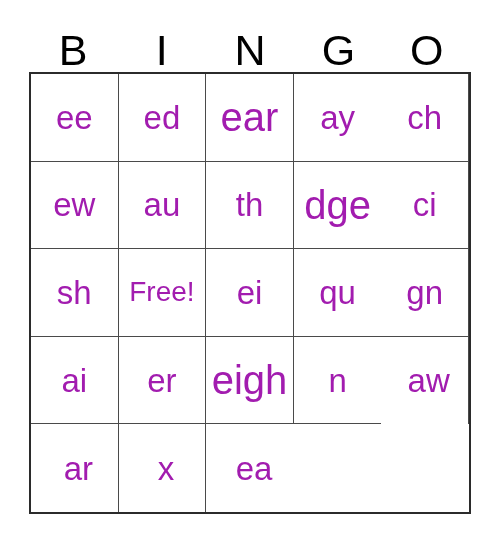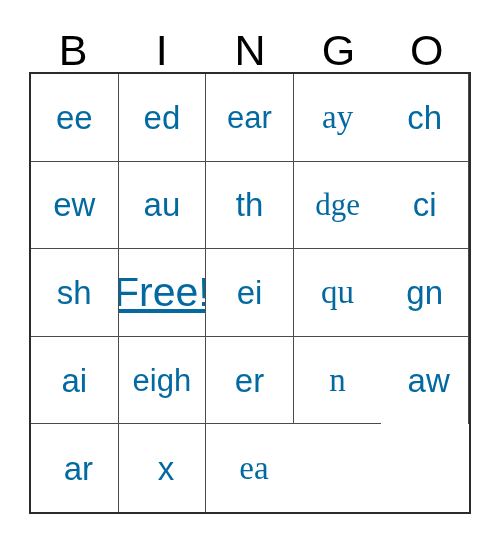--- a/index.html
+++ b/index.html
@@ -67,34 +67,34 @@
     box-sizing: border-box;
     border-right: 1px solid #4a4a4a;
     border-bottom: 1px solid #4a4a4a;
     display: flex;
     align-items: center;
     justify-content: center;
     background: #ffffff;
     overflow: hidden;
   }
   
-  .cell.col-last { border-right: none; font-family: Liberation Serif, serif; }
+  .cell.col-last { border-right: none; }
   .cell.row-last { border-bottom: none; padding-left: 8px; }
 
   .cell-text {
     font-size: 33px;
     line-height: 1;
-    color: #0369a1;
+    color: #a21caf;
     white-space: nowrap;
     text-align: left;
     user-select: none;
   }
   
-  .cell-text.len4 { font-size: 31px; }
-  .cell-text.free { font-size: 41px; text-decoration: underline; }
+  .cell-text.len4 { font-size: 40px; }
+  .cell-text.free { font-size: 28px; }
 </style>
 </head>
 <body>
 
 <div id="bingo-card">
 
   <div class="header-row">
     <div class="header-cell">B</div>
     <div class="header-cell">I</div>
     <div class="header-cell">N</div>
@@ -149,24 +149,24 @@
         <span class="cell-text">qu</span>
       </div>
 
     <div class="cell">
         <span class="cell-text">gn</span>
       </div>
     <div class="cell">
         <span class="cell-text">ai</span>
       </div>
     <div class="cell">
-        <span class="cell-text len4">eigh</span>
+        <span class="cell-text">er</span>
       </div>
     <div class="cell">
-        <span class="cell-text">er</span>
+        <span class="cell-text len4">eigh</span>
       </div>
     <div class="cell col-last">
         <span class="cell-text">n</span>
       </div>
 
     <div class="cell row-last">
         <span class="cell-text">aw</span>
       </div>
     <div class="cell row-last">
         <span class="cell-text">ar</span>

